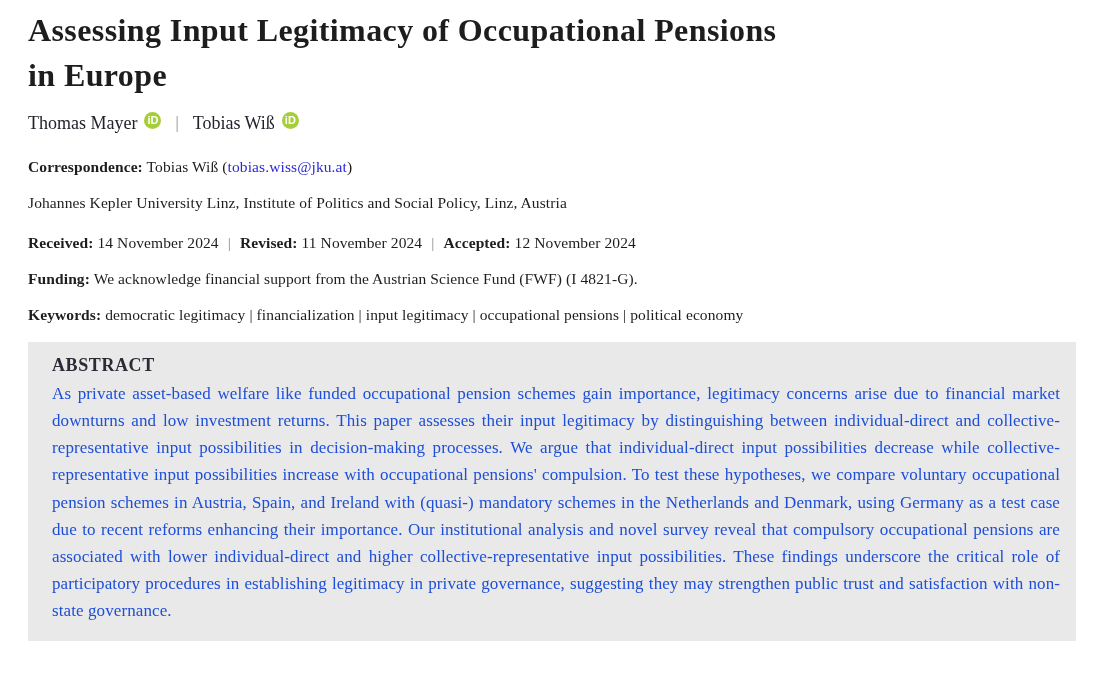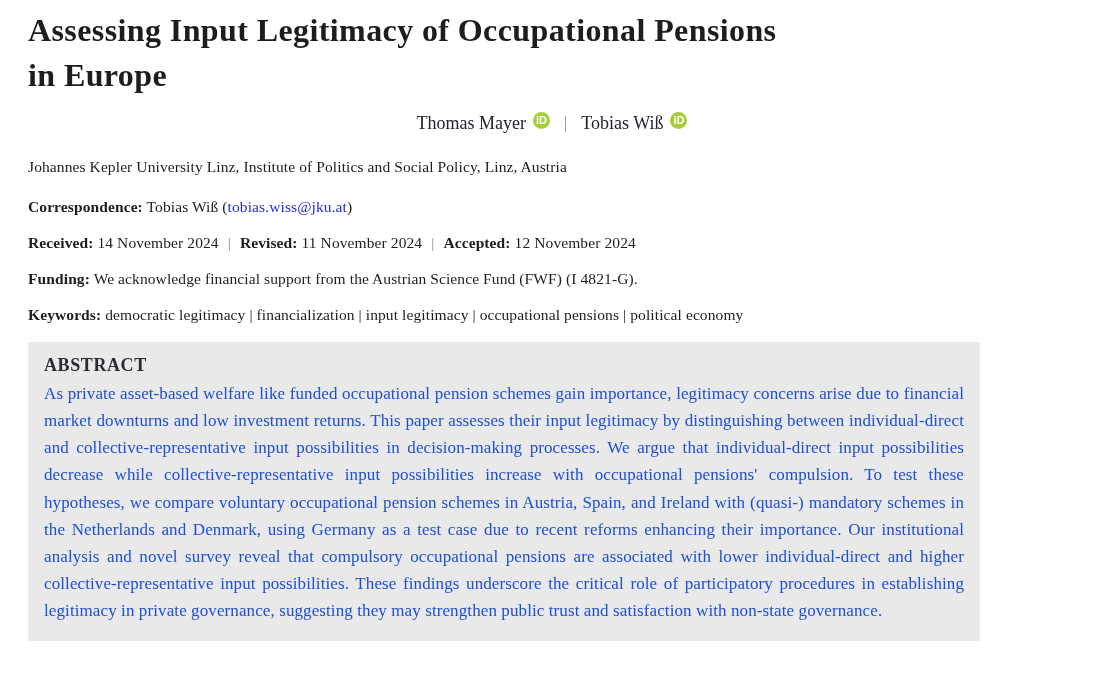--- a/index.html
+++ b/index.html
@@ -22,21 +22,20 @@
     color: #1d1d1d;
     letter-spacing: 0.4px;
     margin-bottom: 14px;
   }
   .authors-row {
     display: flex;
     align-items: center;
     font-size: 18px;
     color: #22222e;
     margin-bottom: 24px;
-    justify-content: center;
   }
   .author {
     display: inline-flex;
     align-items: center;
   }
   .orcid {
     display: inline-flex;
     align-items: center;
     justify-content: center;
     width: 17px;
@@ -70,22 +69,22 @@
     text-decoration: none;
     cursor: pointer;
   }
   .dates-sep {
     color: #8a8a8a;
     margin: 0 9px;
   }
   .keywords-line { }
   .abstract-box {
     background: #e9e9e9;
-    width: 952px;
-    padding: 13px 16px 16px 16px;
+    width: 1048px;
+    padding: 13px 16px 16px 24px;
   }
   .abstract-heading {
     font-size: 18px;
     font-weight: 700;
     letter-spacing: 0.6px;
     color: #2b2b35;
     margin-bottom: 4px;
   }
   .abstract-text {
     font-size: 17px;
@@ -109,25 +108,25 @@
       <span>Thomas Mayer</span>
       <span class="orcid">iD</span>
     </span>
     <span class="author-sep">|</span>
     <span class="author">
       <span>Tobias Wiß</span>
       <span class="orcid">iD</span>
     </span>
   </div>
 
-  <div class="meta-line affiliation">Johannes Kepler University Linz, Institute of Politics and Social Policy, Linz, Austria</div>
-
   <div class="meta-line">
     <b>Correspondence:</b><span> Tobias Wiß (</span><a class="email-link">tobias.wiss@jku.at</a><span>)</span>
   </div>
+
+  <div class="meta-line affiliation">Johannes Kepler University Linz, Institute of Politics and Social Policy, Linz, Austria</div>
 
   <div class="meta-line">
     <b>Received:</b><span> 14 November 2024</span><span class="dates-sep">|</span><b>Revised:</b><span> 11 November 2024</span><span class="dates-sep">|</span><b>Accepted:</b><span> 12 November 2024</span>
   </div>
 
   <div class="meta-line">
     <b>Funding:</b><span> We acknowledge financial support from the Austrian Science Fund (FWF) (I 4821-G).</span>
   </div>
 
   <div class="meta-line keywords-line">

